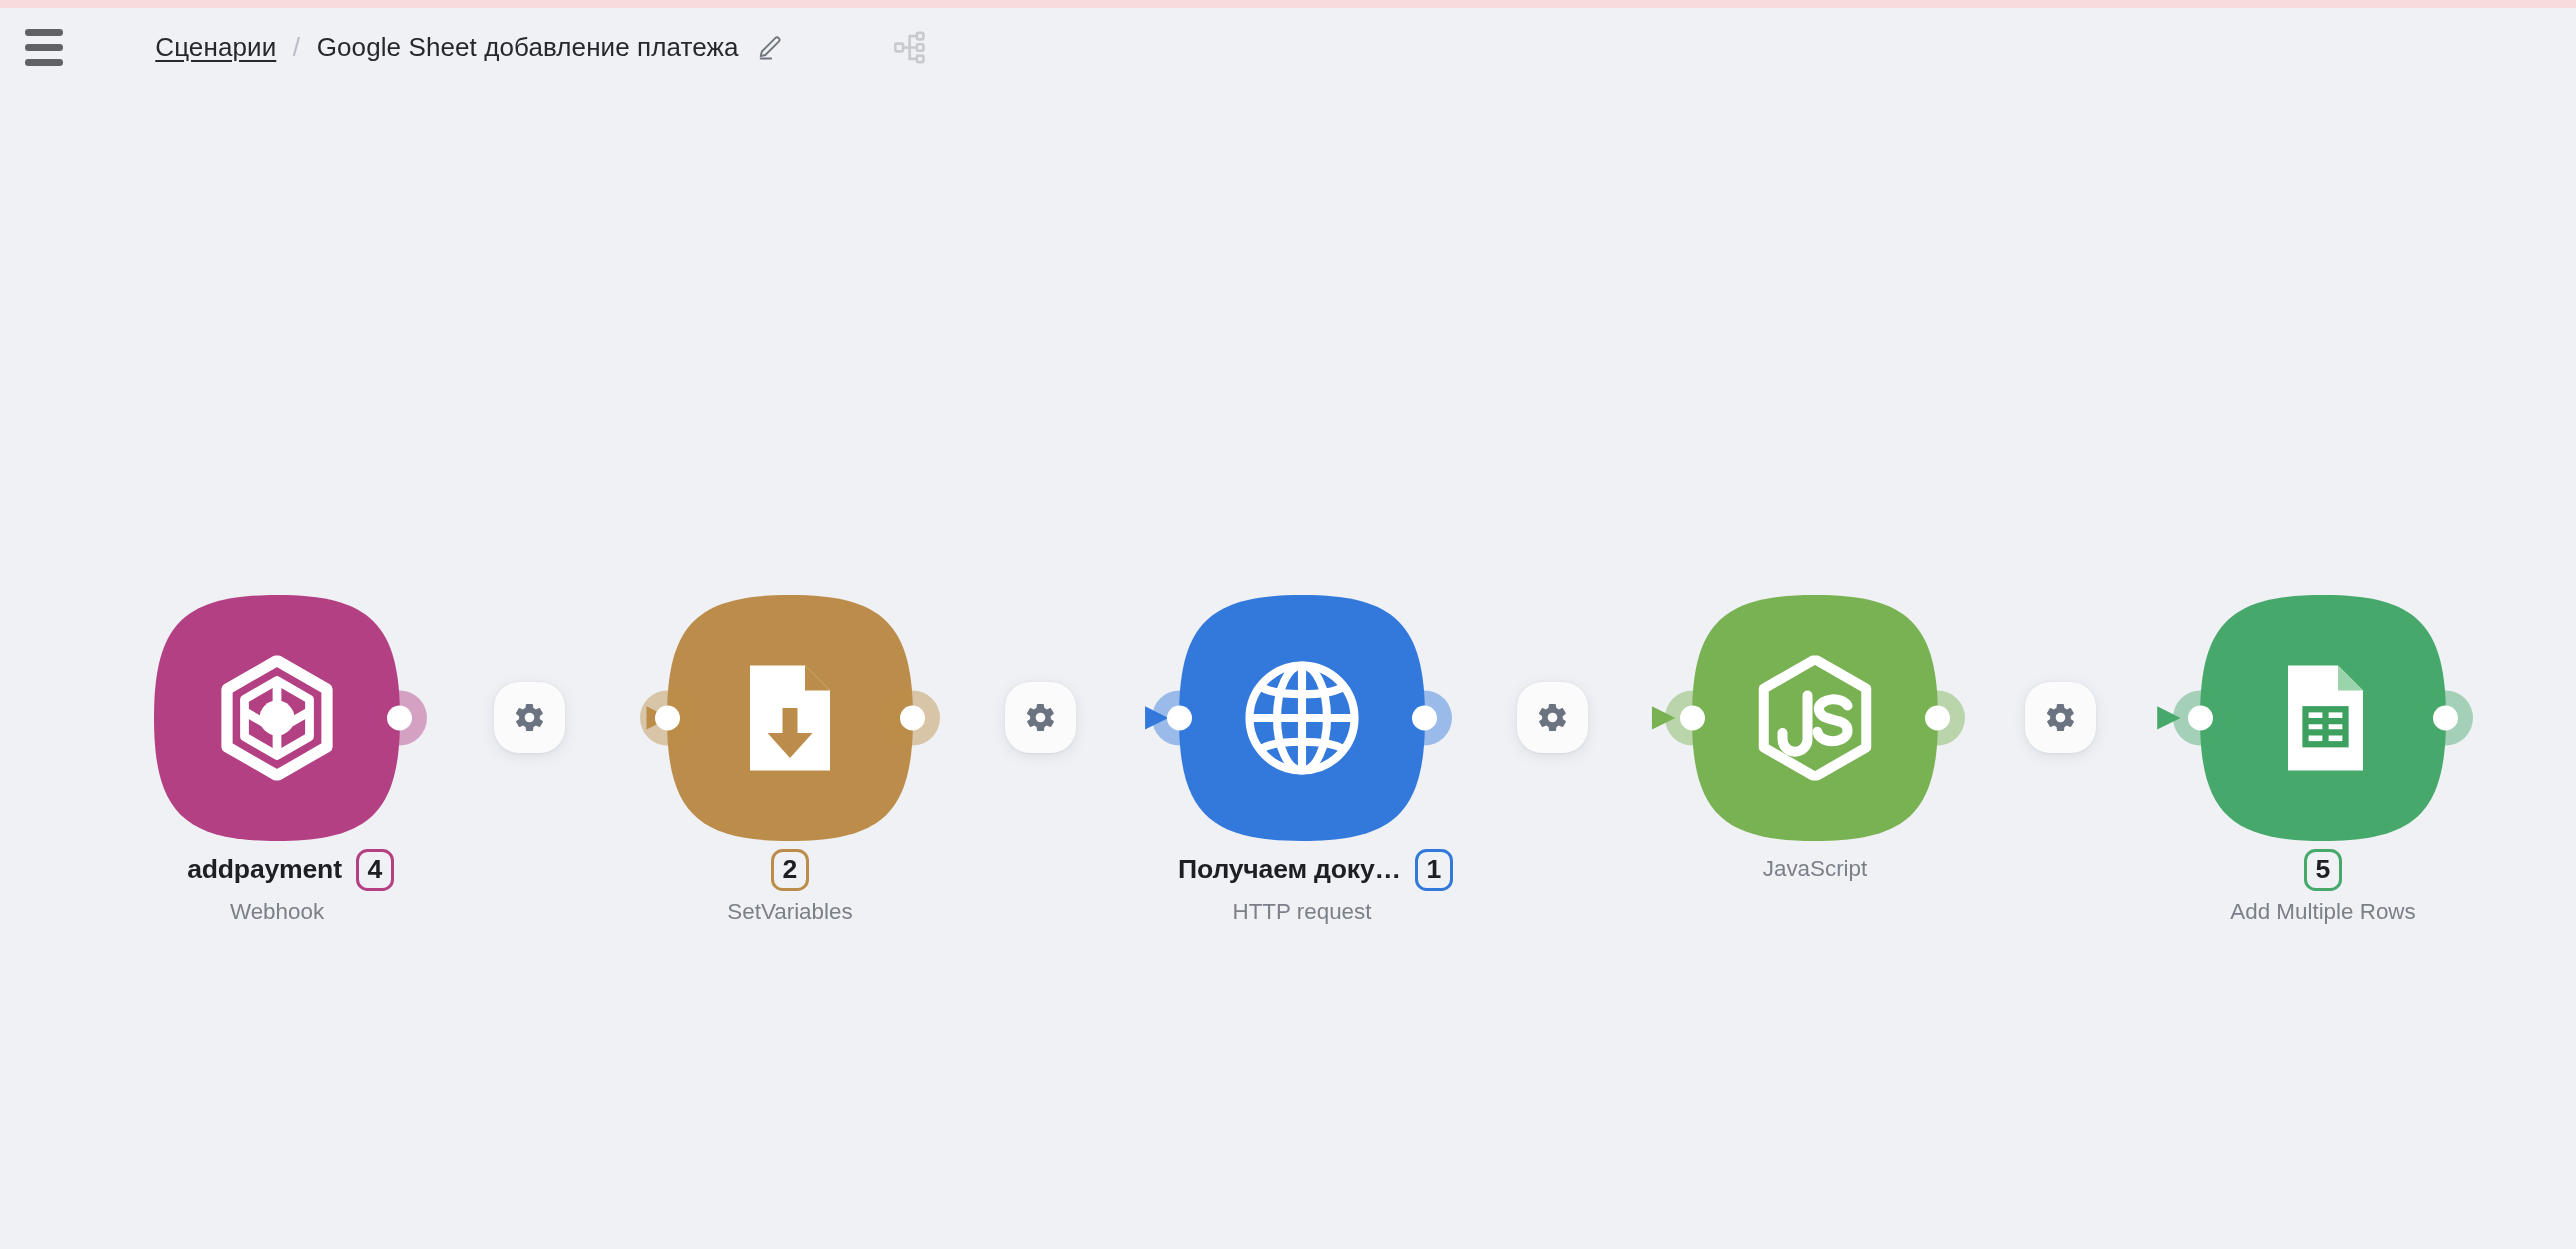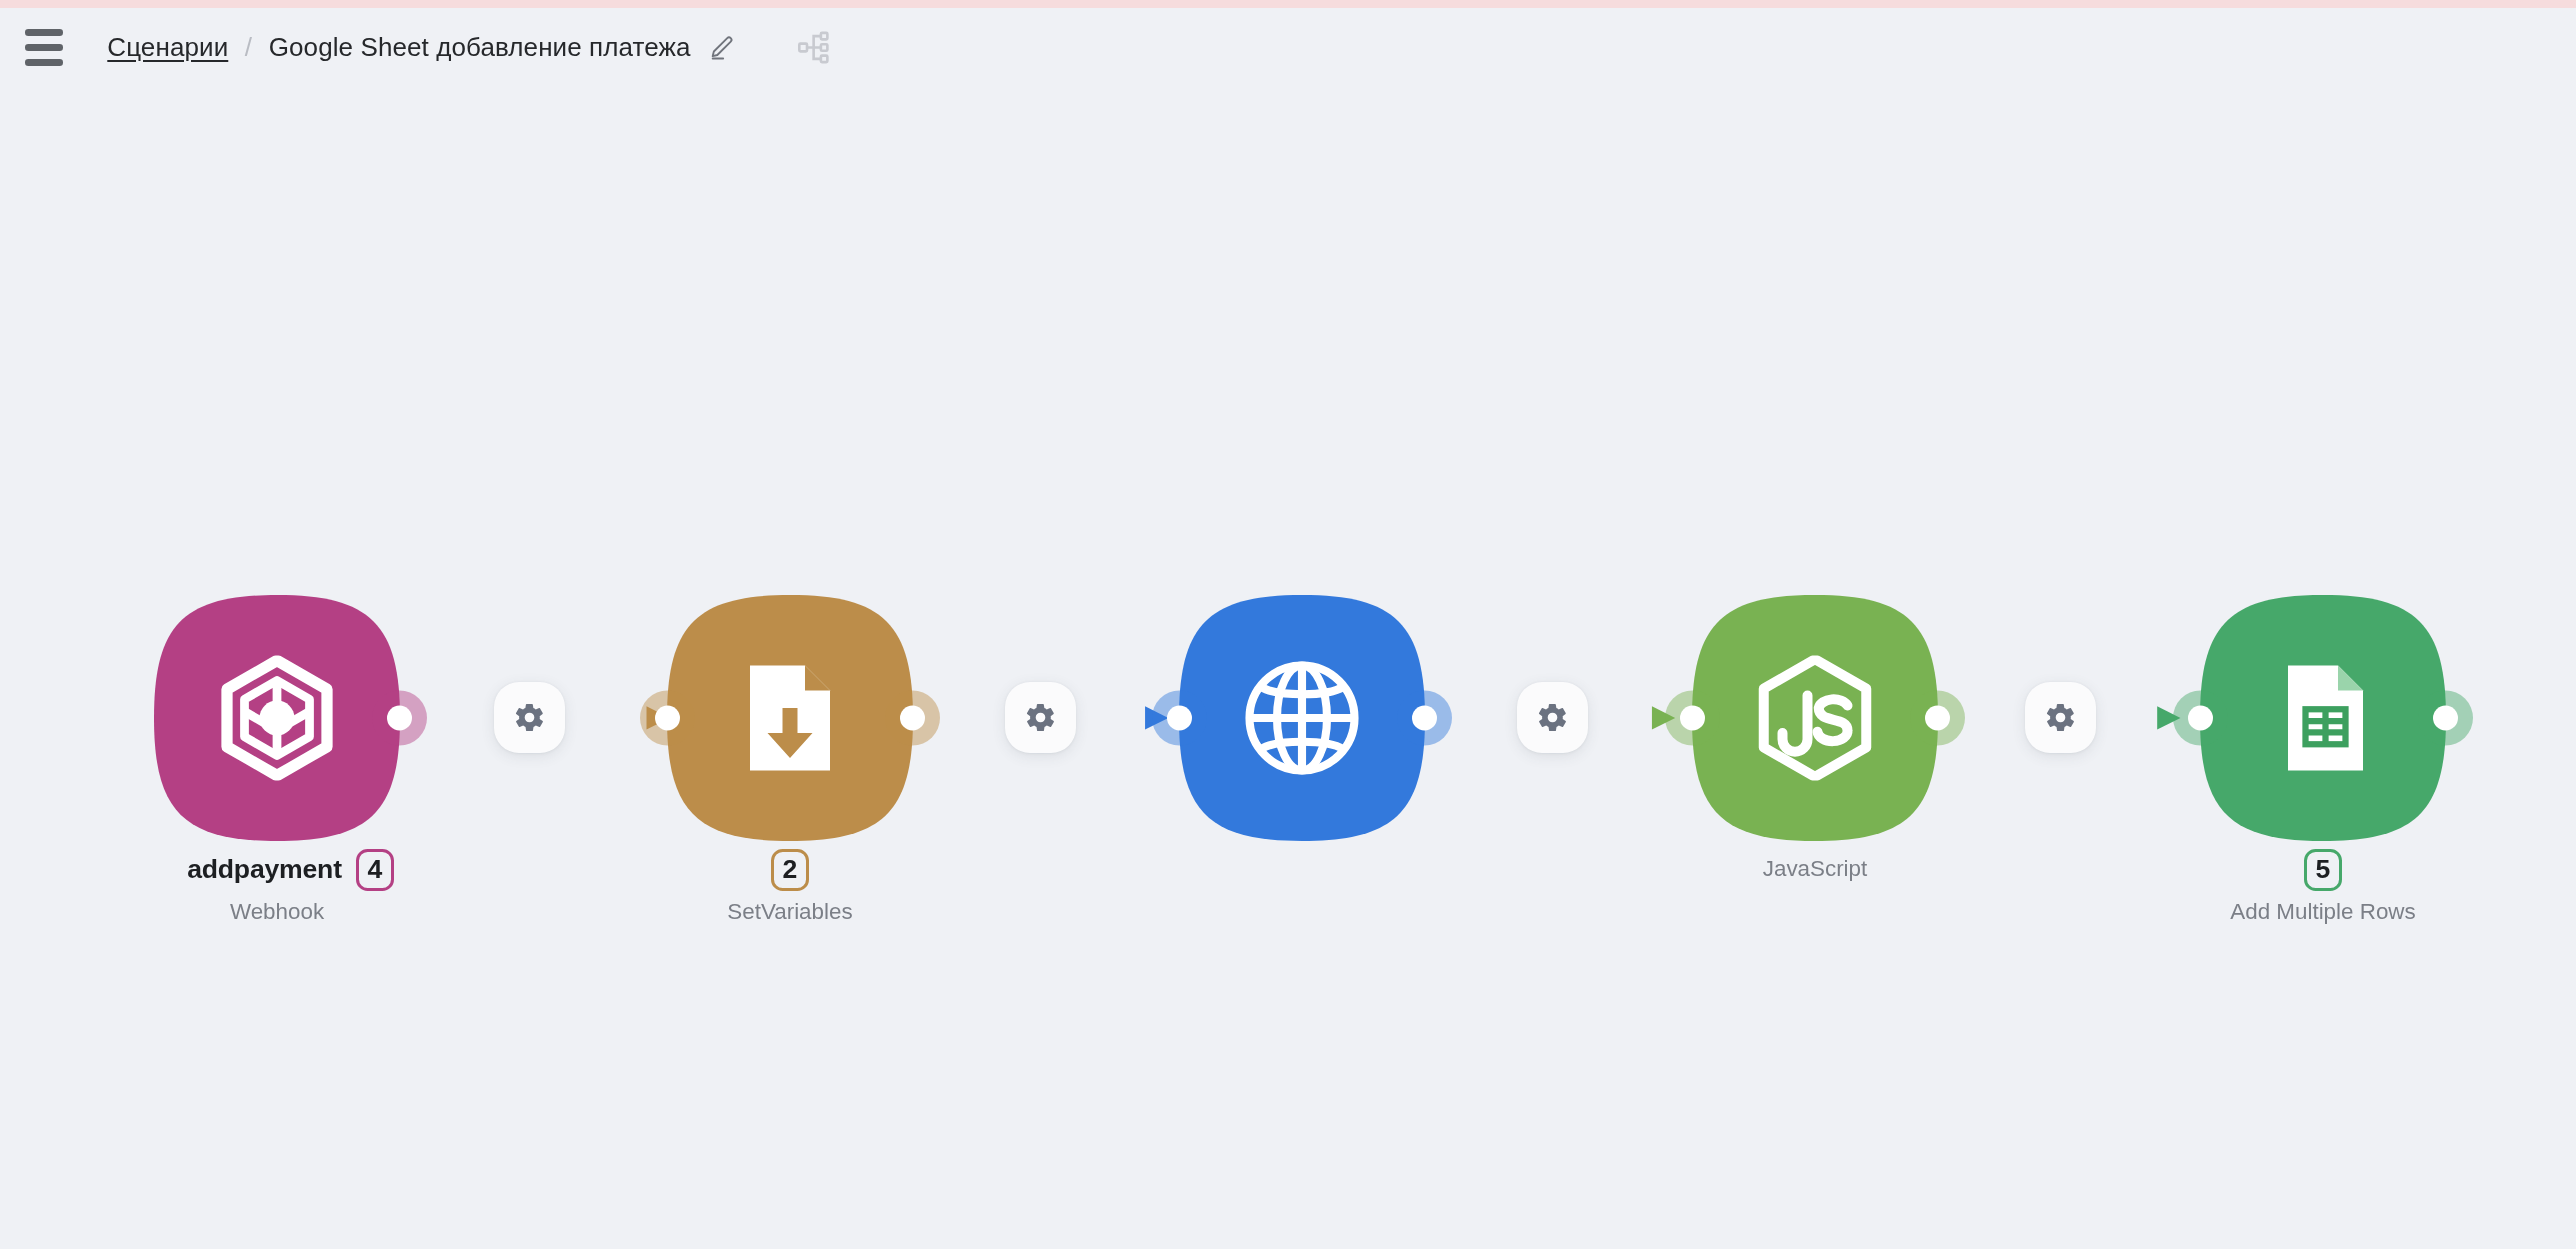--- a/index.html
+++ b/index.html
@@ -24,20 +24,21 @@
   
   #header {
     position: absolute;
     top: 7.5px; left: 0;
     width: 2576px;
     height: 80px;
     background: #eff1f5;
     display: flex;
     align-items: center;
     padding-left: 18.3px;
+    gap: 48px;
   }
 
   #hamburger-button {
     width: 52px; height: 47px;
     display: flex; flex-direction: column;
     justify-content: center; align-items: center;
     gap: 8.3px;
     cursor: pointer;
   }
   #hamburger-button .bar {
@@ -367,20 +368,27 @@
           <ellipse cx="50" cy="50" rx="20" ry="42"></ellipse>
           <line x1="50" y1="8" x2="50" y2="92"></line>
           <line x1="8" y1="50" x2="92" y2="50"></line>
           <path d="M17 25 C29 33 71 33 83 25"></path>
           <path d="M17 75 C29 67 71 67 83 75"></path>
         </g>
       </svg>
       <div class="port in" style="background:rgba(51,121,220,.45);"></div>
       <div class="port out" style="background:rgba(51,121,220,.45);"></div>
     </div>
+    <div class="node-labels">
+      <div class="label-row">
+        <span class="node-title">Получаем доку…</span>
+        <span class="node-badge" style="border-color:#3379dc;">1</span>
+      </div>
+      <div class="node-subtitle">HTTP request</div>
+    </div>
   </div>
 
   <div class="flow-node" style="left:1692px; top:508px;">
     <div class="node-body">
       <svg class="node-squircle" viewBox="0 0 100 100">
         <path d="M50 0 C88 0 100 12 100 50 C100 88 88 100 50 100 C12 100 0 88 0 50 C0 12 12 0 50 0 Z" fill="#79b252"></path>
       </svg>
       <svg class="node-icon" viewBox="0 0 100 100">
         <path d="M50 3 L91 26.5 L91 73.5 L50 97 L9 73.5 L9 26.5 Z" fill="none" stroke="#ffffff" stroke-width="8" stroke-linejoin="round"></path>
         <path d="M44 32 L44 67 A10 10 0 0 1 24 67 L24 62" fill="none" stroke="#ffffff" stroke-width="8" stroke-linecap="round" stroke-linejoin="round"></path>

